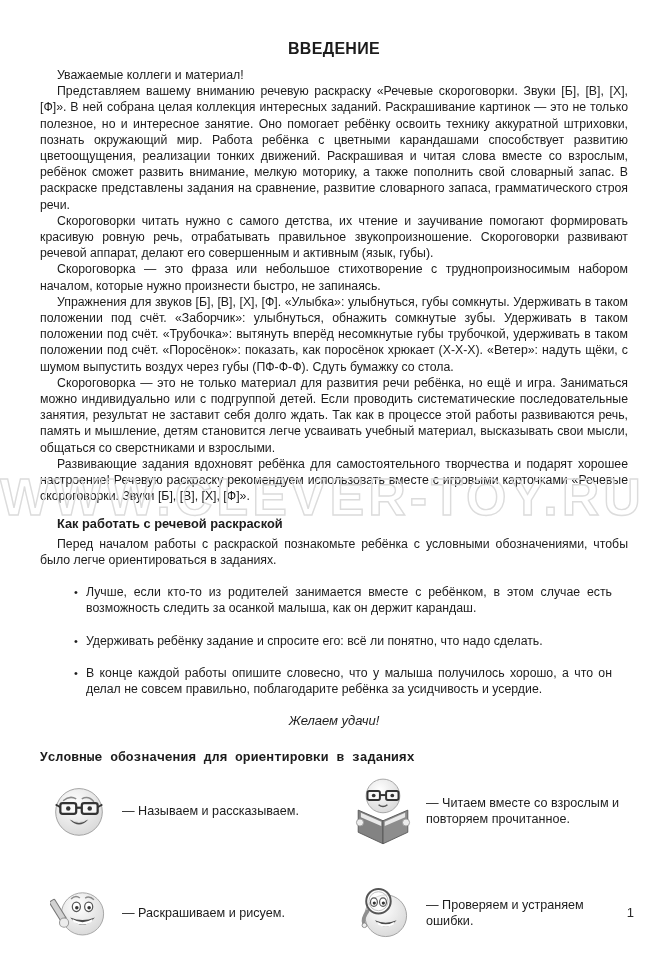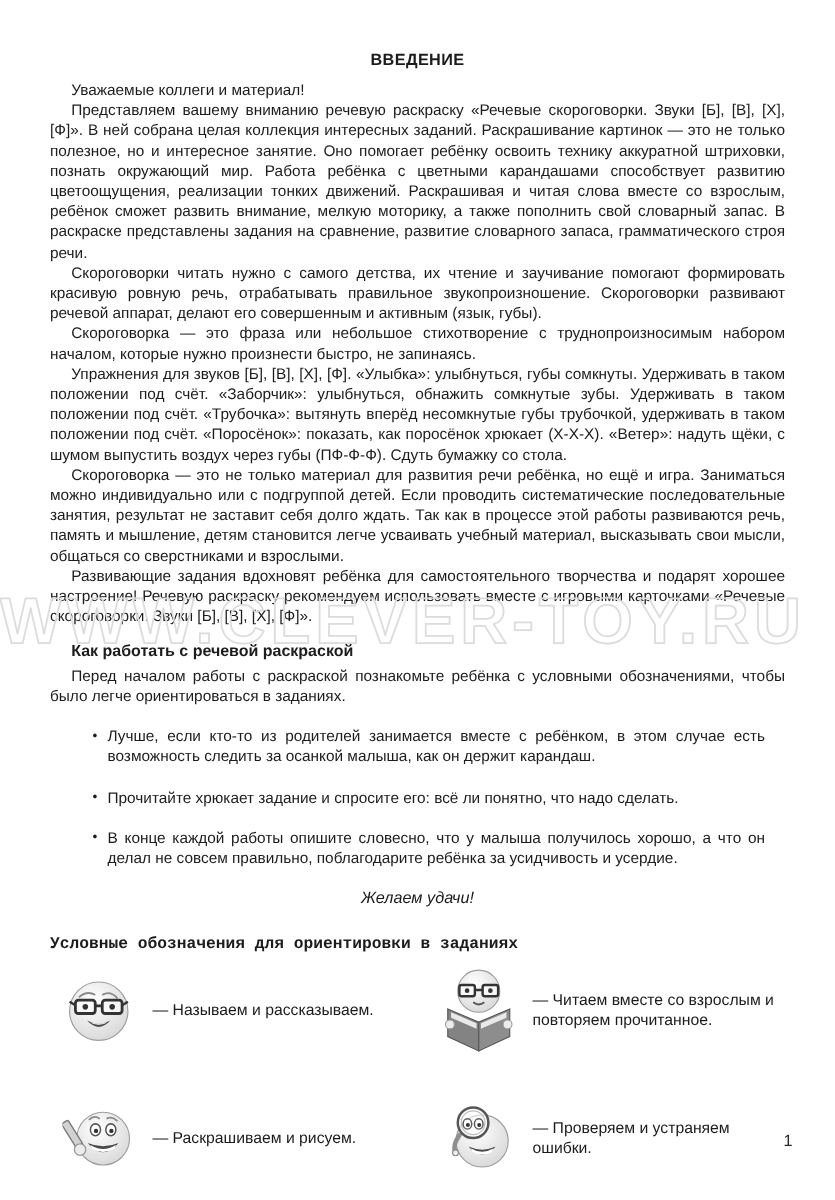--- a/index.html
+++ b/index.html
@@ -13,21 +13,21 @@
     position: relative;
     width: 668px; height: 960px;
     background: #ffffff;
     overflow: hidden;
     box-sizing: border-box;
     padding: 40px 40px 0 40px;
   }
   .title {
     text-align: center;
     font-weight: bold;
-    font-size: 13px;
+    font-size: 16px;
     letter-spacing: 0.3px;
     margin-bottom: 9px;
   }
   p.body-par {
     margin: 0;
     font-size: 12.3px;
     line-height: 16.2px;
     text-align: justify;
     text-indent: 17px;
   }
@@ -133,21 +133,21 @@
   <p class="body-par">Скороговорка — это фраза или небольшое стихотворение с труднопроизносимым набором началом, которые нужно произнести быстро, не запинаясь.</p>
   <p class="body-par">Упражнения для звуков [Б], [В], [Х], [Ф]. «Улыбка»: улыбнуться, губы сомкнуты. Удерживать в таком положении под счёт. «Заборчик»: улыбнуться, обнажить сомкнутые зубы. Удерживать в таком положении под счёт. «Трубочка»: вытянуть вперёд несомкнутые губы трубочкой, удерживать в таком положении под счёт. «Поросёнок»: показать, как поросёнок хрюкает (Х-Х-Х). «Ветер»: надуть щёки, с шумом выпустить воздух через губы (ПФ-Ф-Ф). Сдуть бумажку со стола.</p>
   <p class="body-par">Скороговорка — это не только материал для развития речи ребёнка, но ещё и игра. Заниматься можно индивидуально или с подгруппой детей. Если проводить систематические последовательные занятия, результат не заставит себя долго ждать. Так как в процессе этой работы развиваются речь, память и мышление, детям становится легче усваивать учебный материал, высказывать свои мысли, общаться со сверстниками и взрослыми.</p>
   <p class="body-par">Развивающие задания вдохновят ребёнка для самостоятельного творчества и подарят хорошее настроение! Речевую раскраску рекомендуем использовать вместе с игровыми карточками «Речевые скороговорки. Звуки [Б], [В], [Х], [Ф]».</p>
 
   <h2 class="sub-heading">Как работать с речевой раскраской</h2>
   <p class="body-par">Перед началом работы с раскраской познакомьте ребёнка с условными обозначениями, чтобы было легче ориентироваться в заданиях.</p>
 
   <ul class="advice-list">
     <li>Лучше, если кто-то из родителей занимается вместе с ребёнком, в этом случае есть возможность следить за осанкой малыша, как он держит карандаш.</li>
-    <li>Прочитайте хрюкает задание и спросите его: всё ли понятно, что надо сделать.</li>
+    <li>Удерживать ребёнку задание и спросите его: всё ли понятно, что надо сделать.</li>
     <li>В конце каждой работы опишите словесно, что у малыша получилось хорошо, а что он делал не совсем правильно, поблагодарите ребёнка за усидчивость и усердие.</li>
   </ul>
 
   <p class="wish">Желаем удачи!</p>
 
   <div class="legend-heading">Условные обозначения для ориентировки в заданиях</div>
 
   <div class="legend-grid">
 
     <div class="legend-item">

